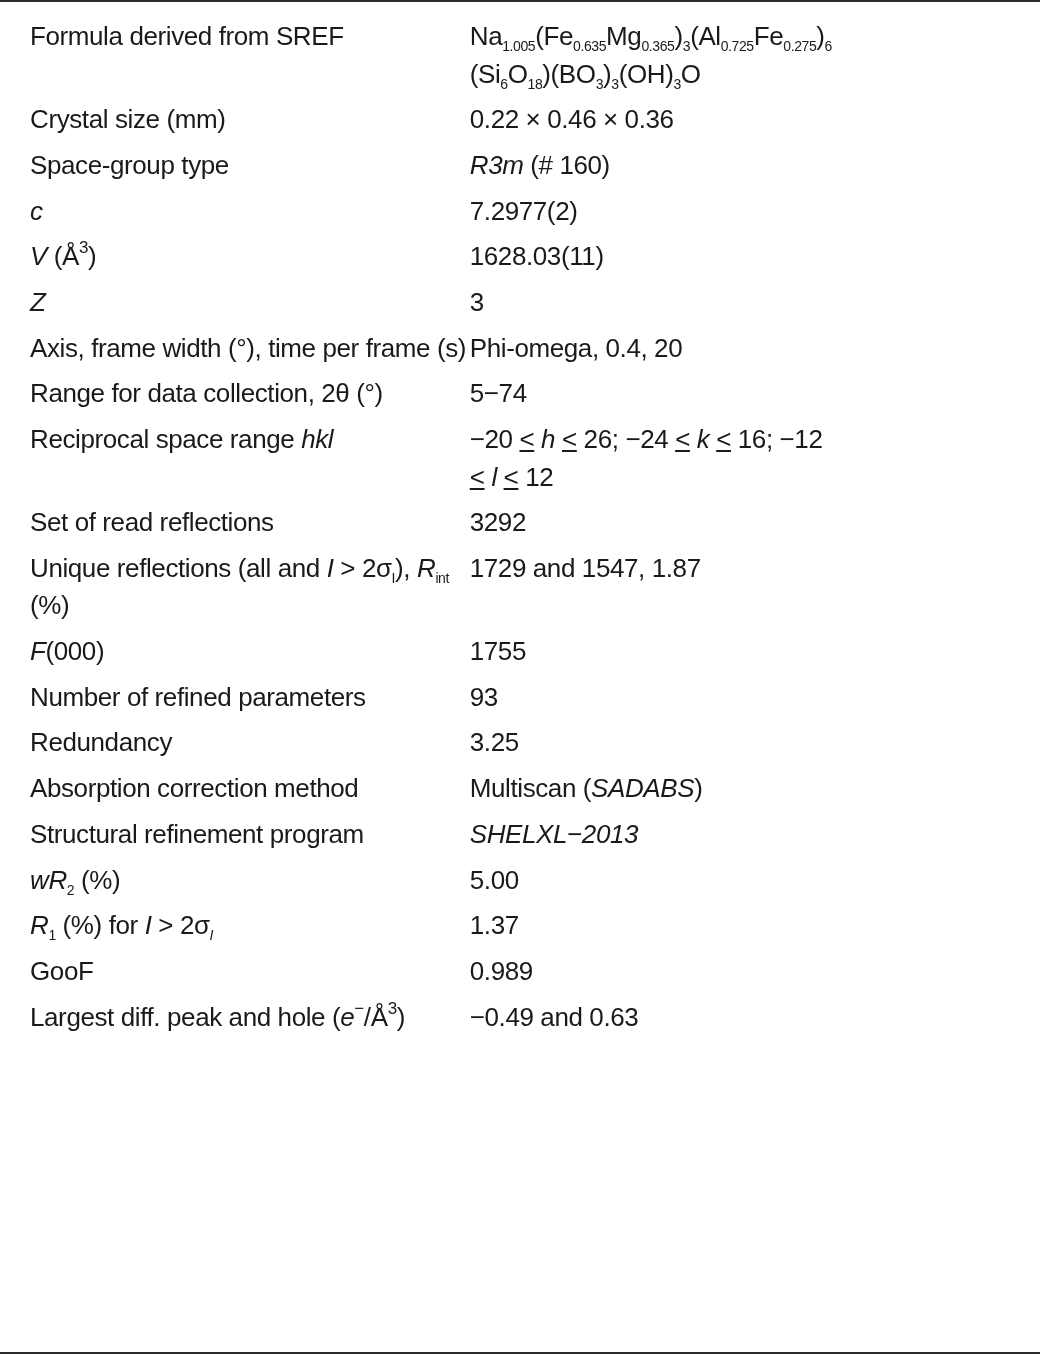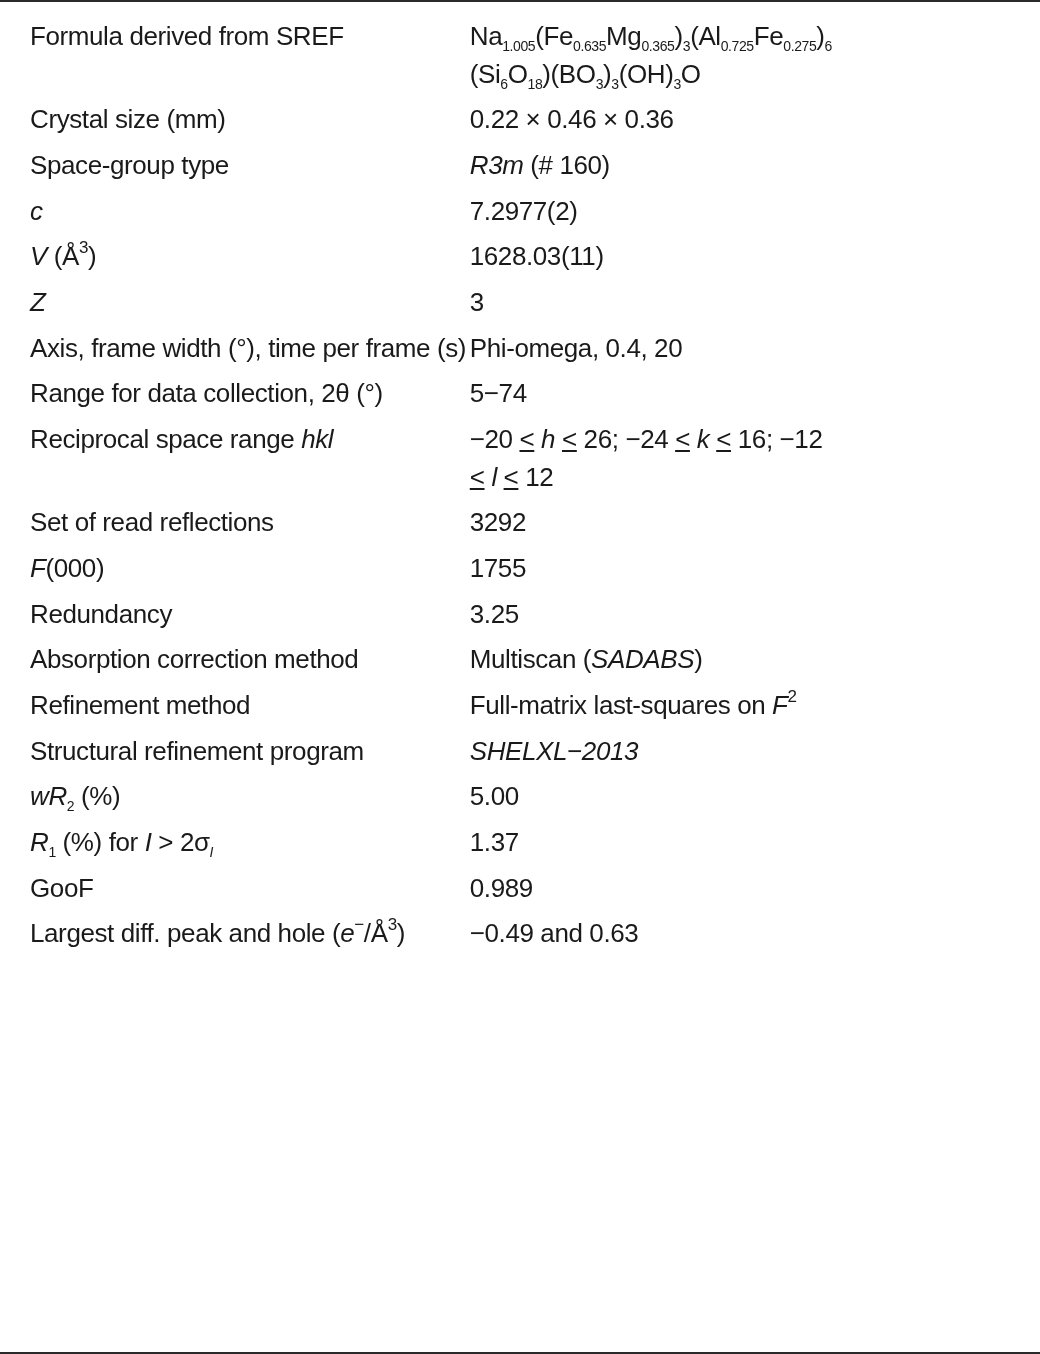--- a/index.html
+++ b/index.html
@@ -102,34 +102,38 @@
         </tr>
         <tr>
           <td class="param-cell"><span>Reciprocal space range </span><span class="seg-italic">hkl</span></td>
           <td class="value-cell"><span>−20 </span><span class="seg-uline">&lt;</span><span> </span><span class="seg-italic">h</span><span> </span><span class="seg-uline">&lt;</span><span> 26; −24 </span><span class="seg-uline">&lt;</span><span> </span><span class="seg-italic">k</span><span> </span><span class="seg-uline">&lt;</span><span> 16; </span><span>−12 </span><span class="seg-uline">&lt;</span><span> </span><span class="seg-italic">l</span><span> </span><span class="seg-uline">&lt;</span><span> 12</span></td>
         </tr>
         <tr>
           <td class="param-cell"><span>Set of read reflections</span></td>
           <td class="value-cell"><span>3292</span></td>
         </tr>
         <tr>
+          <td class="param-cell"><span>Unique reflections (all and </span><span class="seg-italic">I</span><span> &gt; 2σ</span><span class="seg-sub">I</span><span>), </span><span class="seg-italic">R</span><span class="seg-sub">int</span><span> (%)</span></td>
+          <td class="value-cell"><span>1729 and 1547, 1.87</span></td>
+        </tr>
+        <tr>
           <td class="param-cell"><span class="seg-italic">F</span><span>(000)</span></td>
           <td class="value-cell"><span>1755</span></td>
+        </tr>
+        <tr>
+          <td class="param-cell"><span>Number of refined parameters</span></td>
+          <td class="value-cell"><span>93</span></td>
         </tr>
         <tr>
           <td class="param-cell"><span>Redundancy</span></td>
           <td class="value-cell"><span>3.25</span></td>
         </tr>
         <tr>
           <td class="param-cell"><span>Absorption correction method</span></td>
           <td class="value-cell"><span>Multiscan (</span><span class="seg-italic">SADABS</span><span>)</span></td>
-        </tr>
-        <tr>
-          <td class="param-cell"><span>Refinement method</span></td>
-          <td class="value-cell"><span>Full-matrix last-squares on </span><span class="seg-italic">F</span><span class="seg-sup">2</span></td>
         </tr>
         <tr>
           <td class="param-cell"><span>Structural refinement program</span></td>
           <td class="value-cell"><span class="seg-italic">SHELXL−2013</span></td>
         </tr>
         <tr>
           <td class="param-cell"><span class="seg-italic">wR</span><span class="seg-sub">2</span><span> (%)</span></td>
           <td class="value-cell"><span>5.00</span></td>
         </tr>
         <tr>

